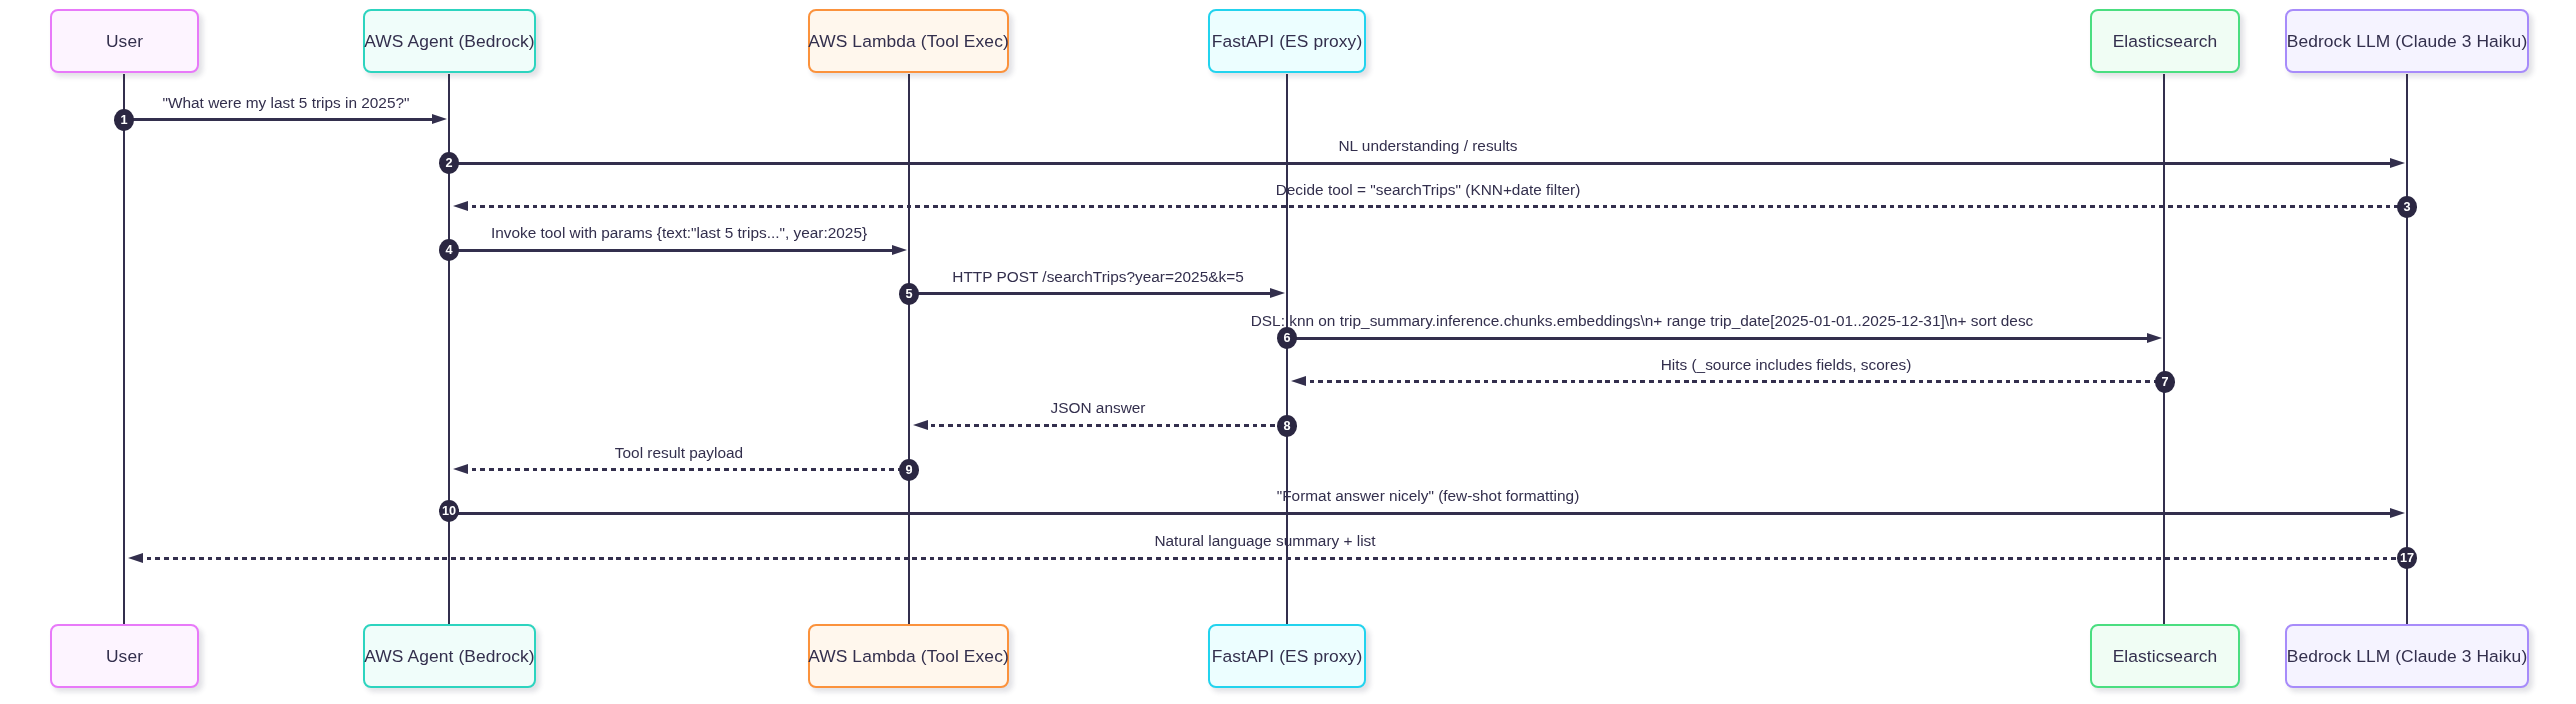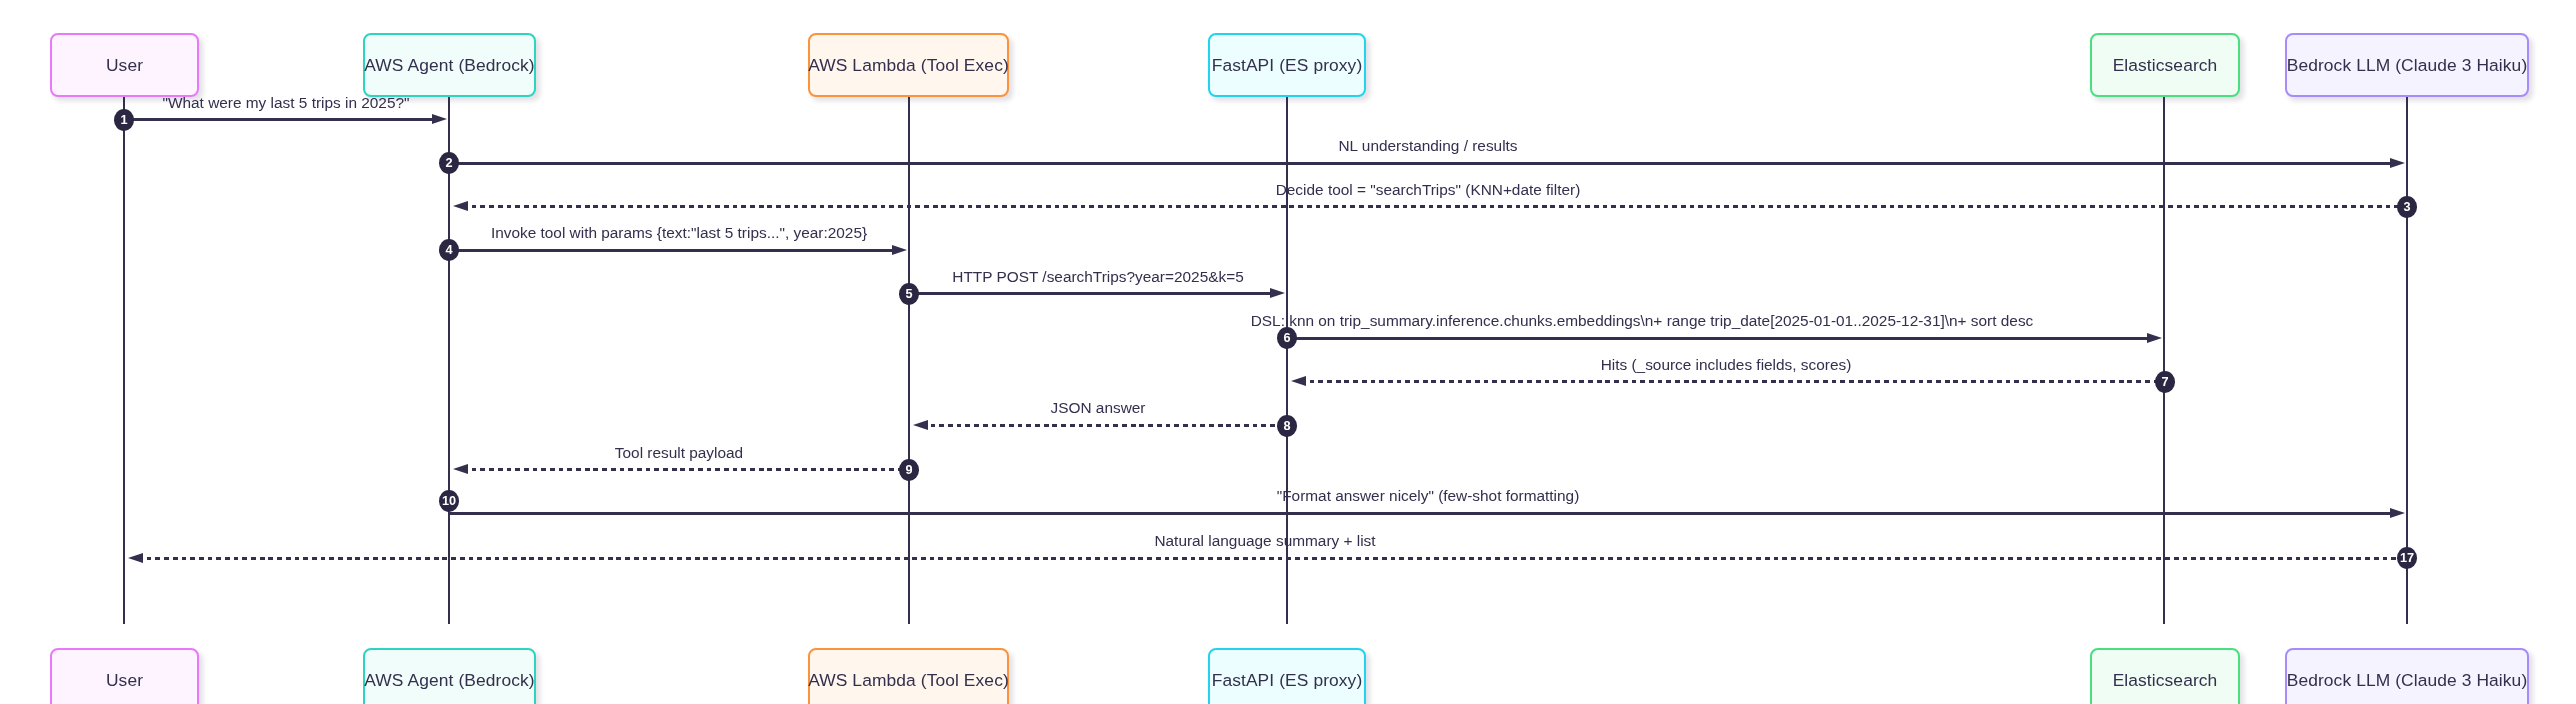--- a/index.html
+++ b/index.html
@@ -38,21 +38,20 @@
     border: 2.7px solid;
     border-radius: 8px;
     display: flex;
     align-items: center;
     justify-content: center;
     font-size: 17.4px;
     letter-spacing: 0.1px;
     box-shadow: 3.4px 4px 5.4px rgba(50, 47, 77, 0.14);
     z-index: 3;
     white-space: nowrap;
-    margin-top: 24px;
   }
   .msg-line {
     position: absolute;
     height: 2.7px;
     background: var(--line-color);
     z-index: 2;
   }
   .msg-line.dotted {
     background: repeating-linear-gradient(to right, var(--line-color) 0 4.7px, transparent 4.7px 8.7px);
   }
@@ -165,21 +164,21 @@
   <div>
     <div class="msg-line solid" style="left:1287px;top:337px;width:861px"></div>
     <div class="arrow right" style="left:2147px;top:333px"></div>
     <div class="msg-label" style="left:1642px;top:311px">DSL: knn on trip_summary.inference.chunks.embeddings\n+ range trip_date[2025-01-01..2025-12-31]\n+ sort desc</div>
     <div class="seq-badge" style="left:1277px;top:327px">6</div>
   </div>
 
   <div>
     <div class="msg-line dotted" style="left:1301px;top:380px;width:864px"></div>
     <div class="arrow left" style="left:1291px;top:376px"></div>
-    <div class="msg-label" style="left:1726px;top:355px">Hits (_source includes fields, scores)</div>
+    <div class="msg-label" style="left:1786px;top:355px">Hits (_source includes fields, scores)</div>
     <div class="seq-badge" style="left:2155px;top:371px">7</div>
   </div>
 
   <div>
     <div class="msg-line dotted" style="left:922px;top:424px;width:365px"></div>
     <div class="arrow left" style="left:913px;top:420px"></div>
     <div class="msg-label" style="left:1098px;top:398px">JSON answer</div>
     <div class="seq-badge" style="left:1277px;top:415px">8</div>
   </div>
 
@@ -187,21 +186,21 @@
     <div class="msg-line dotted" style="left:463px;top:468px;width:446px"></div>
     <div class="arrow left" style="left:453px;top:464px"></div>
     <div class="msg-label" style="left:679px;top:443px">Tool result payload</div>
     <div class="seq-badge" style="left:899px;top:459px">9</div>
   </div>
 
   <div>
     <div class="msg-line solid" style="left:449px;top:512px;width:1941px"></div>
     <div class="arrow right" style="left:2390px;top:508px"></div>
     <div class="msg-label" style="left:1428px;top:486px">"Format answer nicely" (few-shot formatting)</div>
-    <div class="seq-badge" style="left:439px;top:490px">10</div>
+    <div class="seq-badge" style="left:439px;top:500px">10</div>
   </div>
 
   <div>
     <div class="msg-line dotted" style="left:138px;top:557px;width:2269px"></div>
     <div class="arrow left" style="left:128px;top:553px"></div>
     <div class="msg-label" style="left:1265px;top:531px">Natural language summary + list</div>
     <div class="seq-badge" style="left:2397px;top:547px">17</div>
   </div>
 
 

